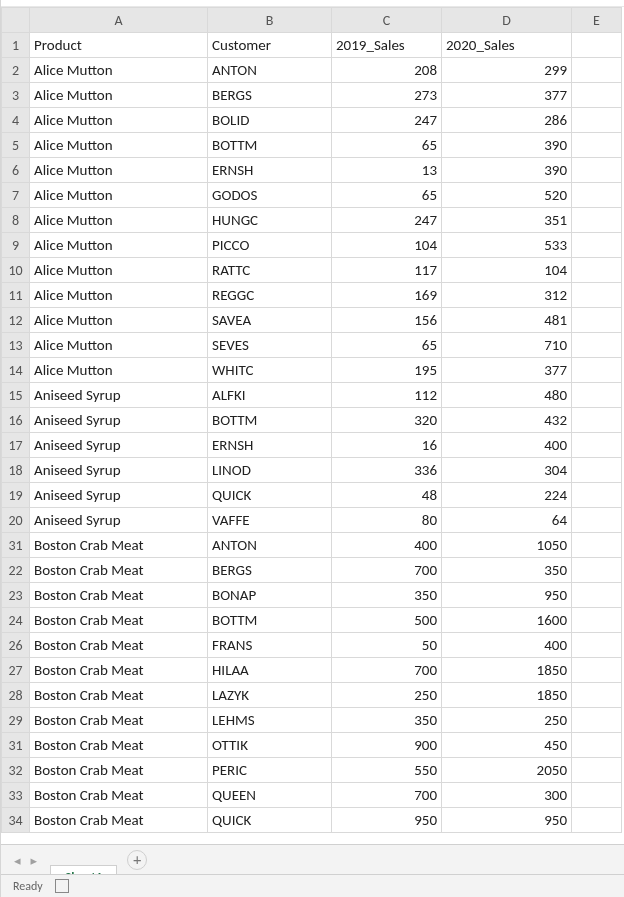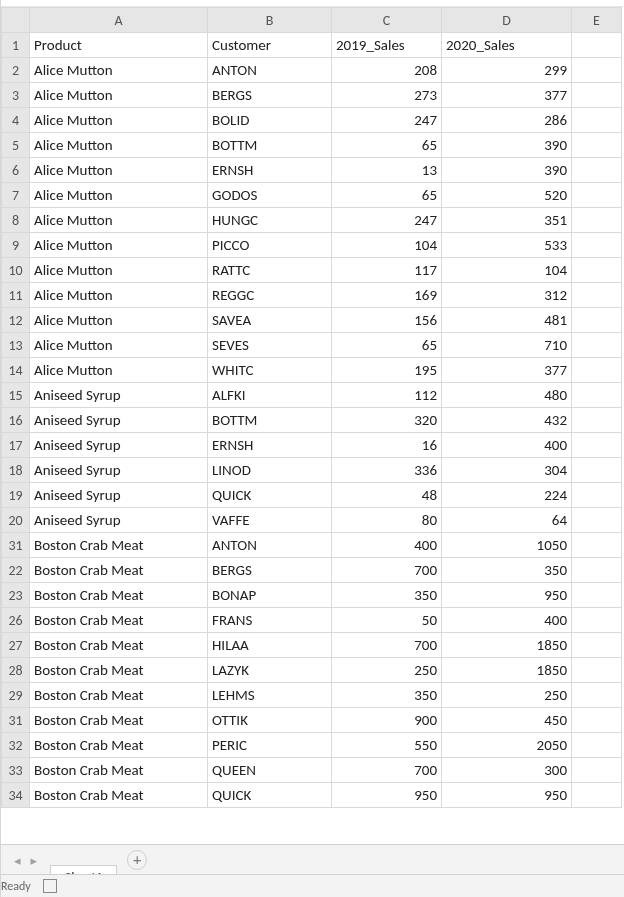--- a/index.html
+++ b/index.html
@@ -17,21 +17,21 @@
   .colE{width:50px;}
   .num{text-align:right;}
   .bold{font-weight:normal;}
   
   .tabbar{position:absolute;bottom:22px;left:0;right:0;height:30px;background:#f3f3f3;border-top:1px solid #d0d0d0;display:flex;align-items:center;font-size:13px;}
   .nav-arrows{display:flex;gap:4px;padding:0 10px;color:#a0a0a0;}
   .nav-arrows span{padding:2px 3px;}
   .tab{background:#fff;border:1px solid #cfcfcf;border-bottom:none;padding:4px 14px;color:#217346;font-weight:600;position:relative;top:17px;}
   .addtab{margin-left:10px;color:#777;font-size:16px;width:18px;height:18px;border:1px solid #cfcfcf;border-radius:50%;display:flex;align-items:center;justify-content:center;line-height:1;}
   
-  .status{position:absolute;bottom:0;left:0;right:0;height:22px;background:#f3f3f3;border-top:1px solid #d0d0d0;display:flex;align-items:center;font-size:12px;color:#666;padding-left:0;gap:12px;}
+  .status{position:absolute;bottom:0;left:0;right:0;height:22px;background:#f3f3f3;border-top:1px solid #d0d0d0;display:flex;align-items:center;font-size:12px;color:#666;padding-left:12px;gap:12px;}
   .rec-icon{width:12px;height:12px;border:1.5px solid #888;display:inline-block;}
   .topstub{height:6px;background:#fff;border-bottom:1px solid #e8e8e8;}
 </style>
 </head>
 <body>
 
 <div class="frame">
   <div class="topstub"></div>
 
   <table class="sheet">
@@ -232,20 +232,28 @@
         </tr>
         <tr>
           <th>23</th>
           <td>Boston Crab Meat</td>
           <td>BONAP</td>
           <td class="num">350</td>
           <td class="num">950</td>
           <td></td>
         </tr>
         <tr>
+          <th>24</th>
+          <td>Boston Crab Meat</td>
+          <td>BOTTM</td>
+          <td class="num">500</td>
+          <td class="num">1600</td>
+          <td></td>
+        </tr>
+        <tr>
           <th>26</th>
           <td>Boston Crab Meat</td>
           <td>FRANS</td>
           <td class="num">50</td>
           <td class="num">400</td>
           <td></td>
         </tr>
         <tr>
           <th>27</th>
           <td>Boston Crab Meat</td>

